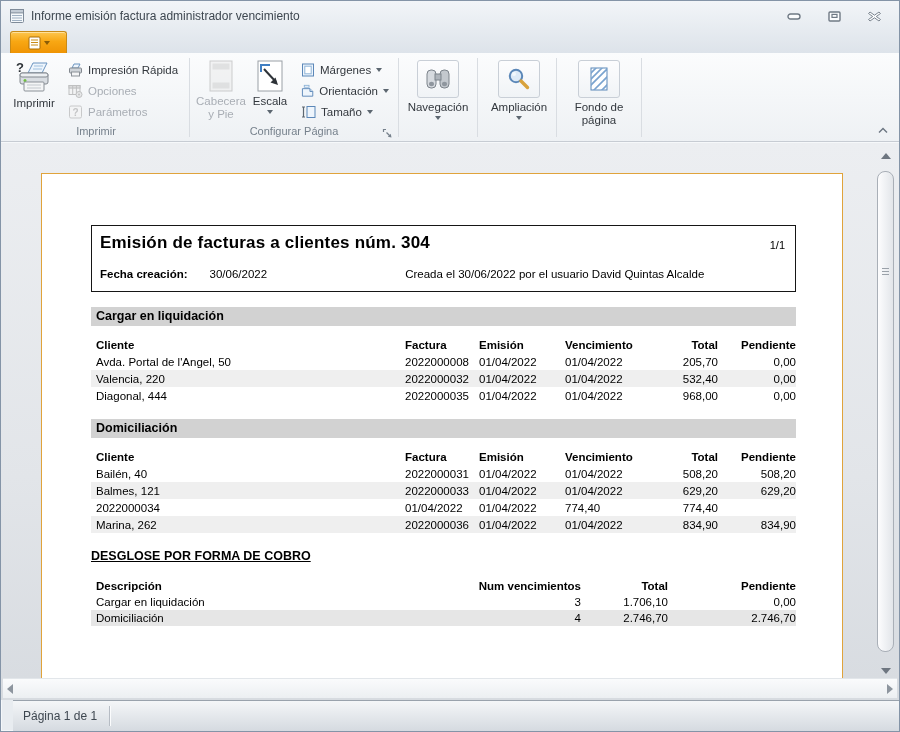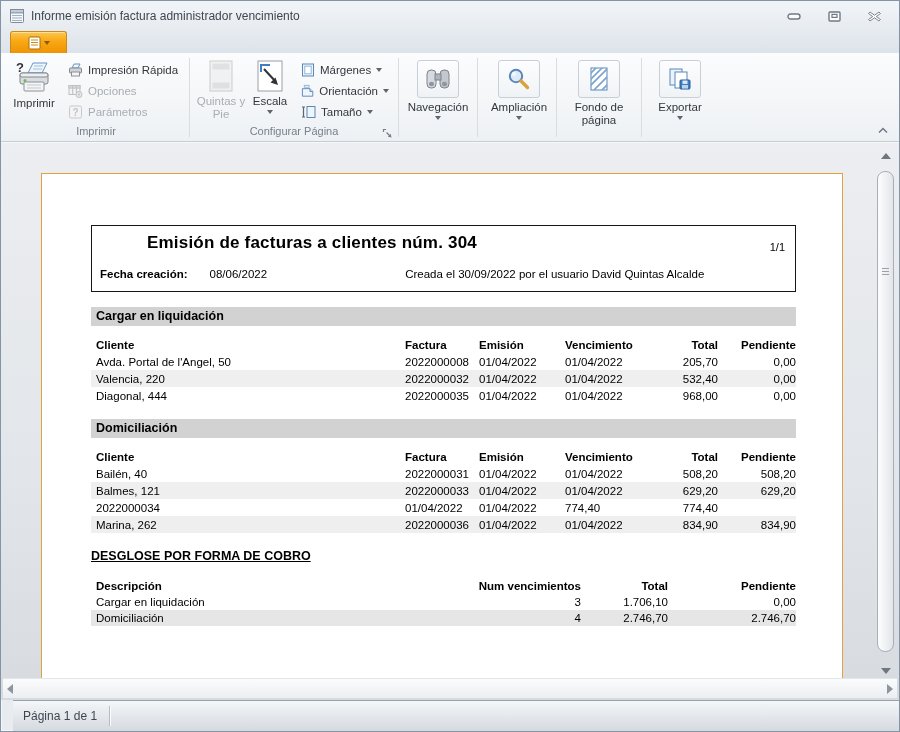--- a/index.html
+++ b/index.html
@@ -46,21 +46,21 @@
   .ribbon-collapse { position:absolute; right:10px; bottom:7px; }
 
   
   .preview { flex:1; position:relative; overflow:hidden;
              background:linear-gradient(#eceef1,#e2e5e9 60%,#d7dbe0); border-top:1px solid #f6f8fa; }
   .paper { position:absolute; left:40px; top:30px; width:802px; bottom:22px; background:#fff;
            border:1px solid #e0a33b; border-bottom:none; overflow:hidden; }
   .rcontent { margin:51px 48px 0 49px; width:705px; font-size:11.5px; color:#000; }
 
   .rheader-box { border:1px solid #161616; padding:7px 10px 11px 8px; }
-  .rtitle-row { display:flex; align-items:flex-end;margin-left:47px; }
+  .rtitle-row { display:flex; align-items:center; }
   .rtitle { font-size:17px; font-weight:bold; letter-spacing:.2px; }
   .rpageof { margin-left:auto; font-size:11px; padding-top:3px; }
   .rmeta-row { display:flex; margin-top:15px; align-items:baseline; }
   .rmeta-label { font-weight:bold; font-size:11.5px; }
   .rmeta-date { margin-left:22px; }
   .rmeta-created { margin-left:138px; }
 
   .secbar { background:#d2d2d2; height:19px; line-height:19px; font-weight:bold; font-size:12.5px; padding-left:5px; margin-top:15px; }
   .thead, .trow { display:grid; grid-template-columns:var(--cols); align-items:center; }
   .thead { font-weight:bold; height:17px; margin-top:10px; }
@@ -215,21 +215,21 @@
     <div class="vsep"></div>
 
     <div class="rgroup" style="width:204px">
       <div class="rgroup-content">
         <div class="bigbtn disabled">
           <svg width="26" height="32" viewBox="0 0 26 32">
             <rect x="2" y="1" width="22" height="30" fill="#e9ebee" stroke="#9aa0a6"></rect>
             <rect x="4.5" y="3.5" width="17" height="6" fill="#c5cad0"></rect>
             <rect x="4.5" y="22.5" width="17" height="6" fill="#c5cad0"></rect>
           </svg>
-          <span class="blabel">Quintas y Pie</span>
+          <span class="blabel">Cabecera y Pie</span>
         </div>
         <div class="bigbtn" style="width:46px">
           <svg width="28" height="32" viewBox="0 0 28 32">
             <rect x="2" y="1" width="24" height="30" fill="#fff" stroke="#9aa0a6"></rect>
             <path d="M5 12 V5 H14" fill="none" stroke="#3f7ec2" stroke-width="2"></path>
             <line x1="8" y1="9" x2="20" y2="22" stroke="#2e3338" stroke-width="2"></line>
             <polygon points="22,25 14.5,22.5 19.5,17.5" fill="#2e3338"></polygon>
           </svg>
           <span class="blabel">Escala</span>
           <span class="caret" style="margin-top:2px"></span>
@@ -338,56 +338,41 @@
           </div>
           <span class="blabel" style="width:62px">Fondo de página</span>
         </div>
       </div>
       <div class="rgroup-label"></div>
     </div>
 
     <div class="vsep"></div>
 
     <div class="rgroup" style="width:72px">
-      <div class="rgroup-content" style="justify-content:center">
-        <div class="bigbtn bigbtn2">
-          <div class="iconbox">
-            <svg width="24" height="24" viewBox="0 0 24 24">
-              <rect x="2" y="2" width="12" height="16" fill="#eaf3fc" stroke="#5b87b8"></rect>
-              <rect x="7" y="5" width="12" height="16" fill="#fff" stroke="#5b87b8"></rect>
-              <rect x="12" y="13" width="10" height="9" rx="1" fill="#3f7ec2" stroke="#2a5a94"></rect>
-              <rect x="14.5" y="13.5" width="5" height="3.4" fill="#dceaf8"></rect>
-              <rect x="14" y="18" width="6" height="3.6" fill="#b9d4ee"></rect>
-            </svg>
-          </div>
-          <span class="blabel">Exportar</span>
-          <span class="caret" style="margin-top:2px"></span>
-        </div>
-      </div>
       <div class="rgroup-label"></div>
     </div>
 
     <svg class="ribbon-collapse" width="12" height="8" viewBox="0 0 12 8">
       <polyline points="2,6.5 6,2.5 10,6.5" fill="none" stroke="#6b7480" stroke-width="1.4"></polyline>
     </svg>
   </div>
 
   <div class="preview">
     <div class="paper">
       <div class="rcontent">
 
         <div class="rheader-box">
           <div class="rtitle-row">
             <span class="rtitle">Emisión de facturas a clientes núm. 304</span>
             <span class="rpageof">1/1</span>
           </div>
           <div class="rmeta-row">
             <span class="rmeta-label">Fecha creación:</span>
-            <span class="rmeta-date">08/06/2022</span>
-            <span class="rmeta-created">Creada el 30/09/2022  por el usuario David Quintas Alcalde</span>
+            <span class="rmeta-date">30/06/2022</span>
+            <span class="rmeta-created">Creada el 30/06/2022  por el usuario David Quintas Alcalde</span>
           </div>
         </div>
 
         <div>
           <div class="secbar">Cargar en liquidación</div>
           <div class="thead cols6">
               <div class="tc">Cliente</div>
               <div class="tc">Factura</div>
               <div class="tc">Emisión</div>
               <div class="tc">Vencimiento</div>

